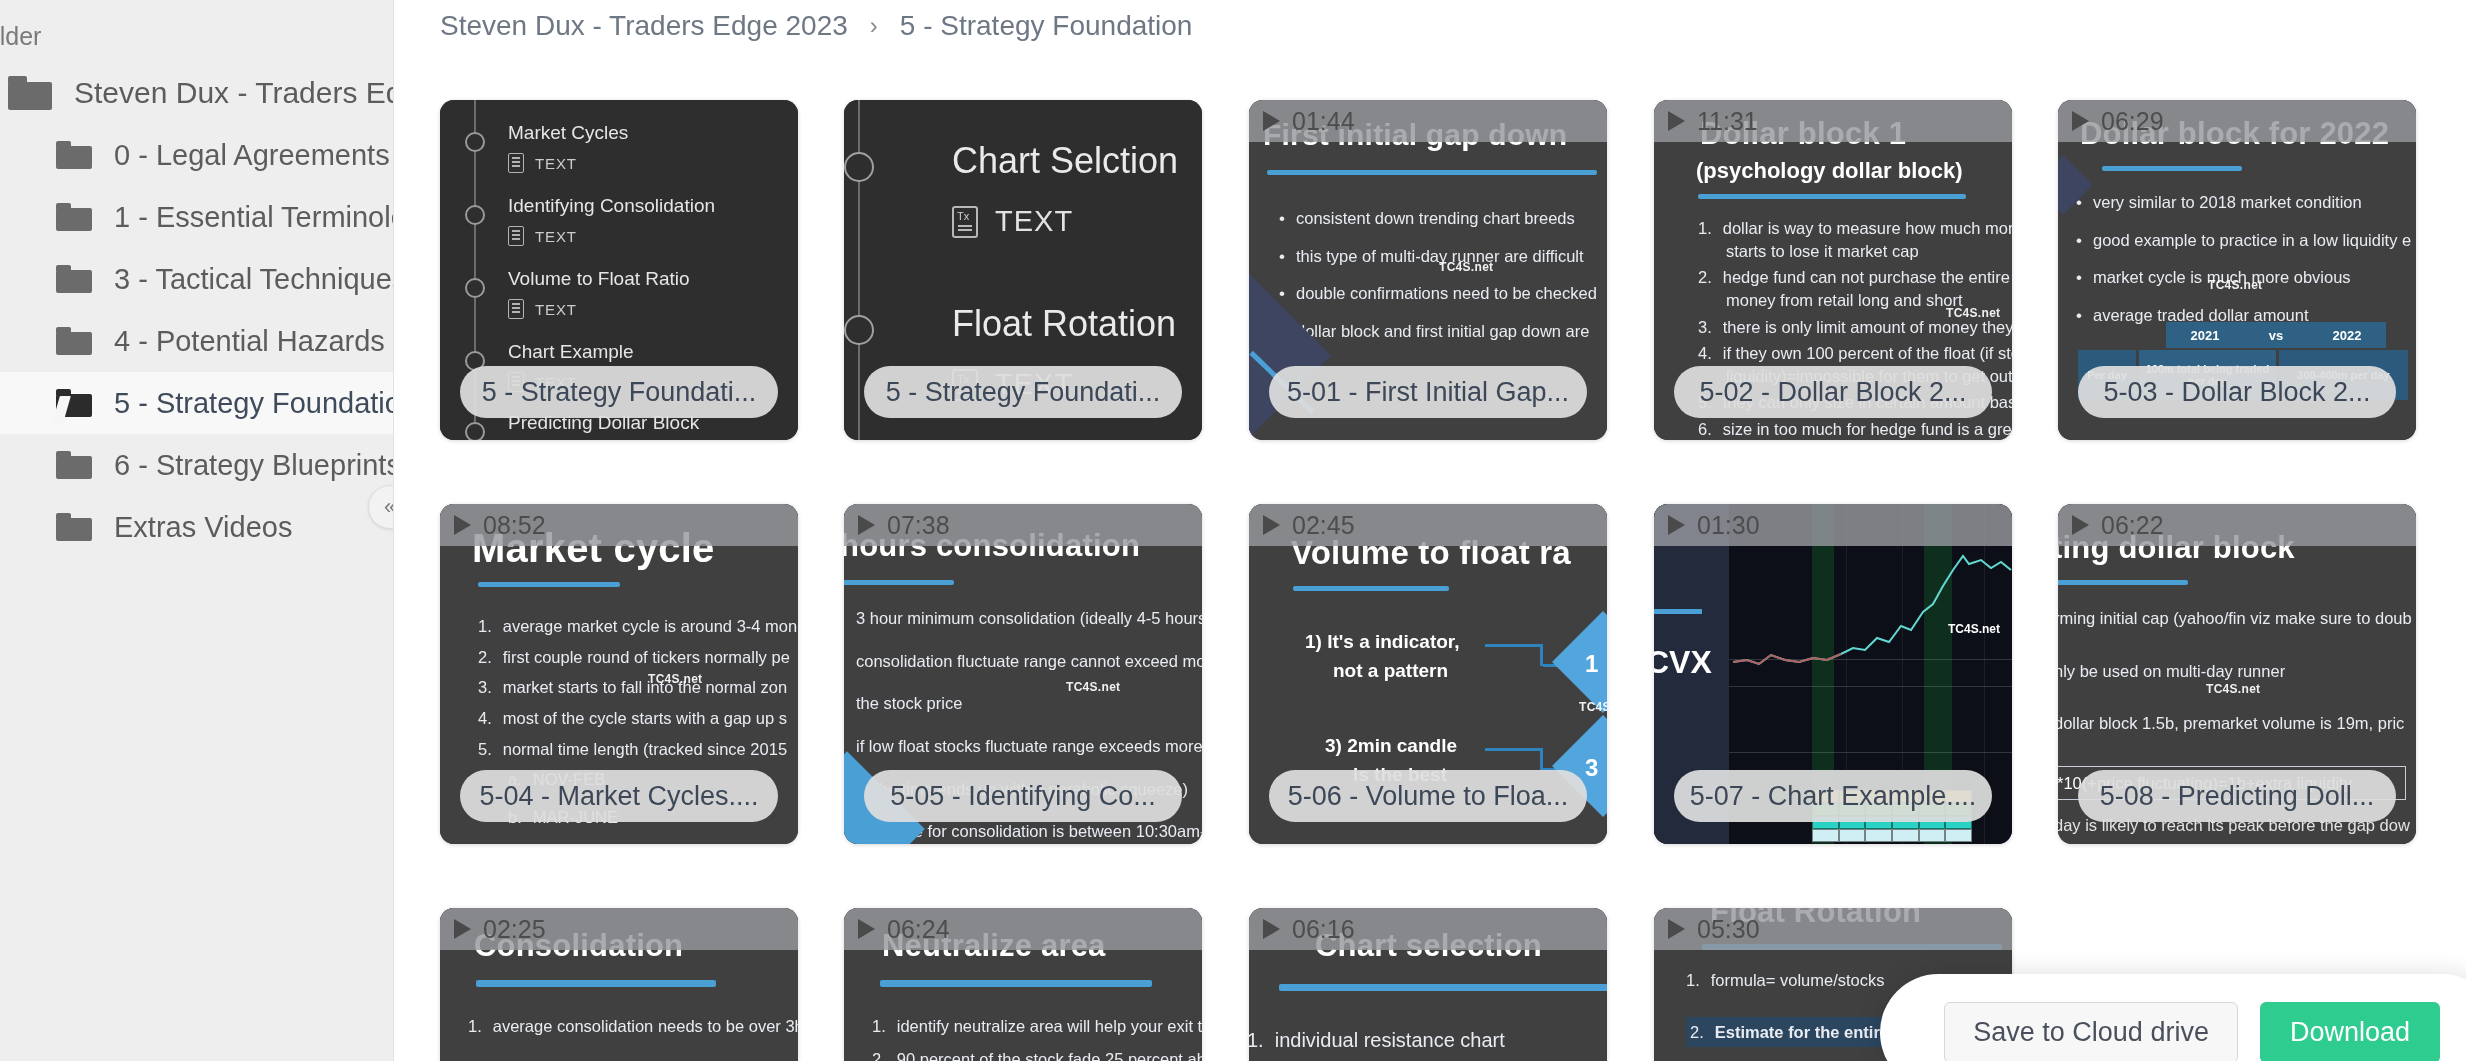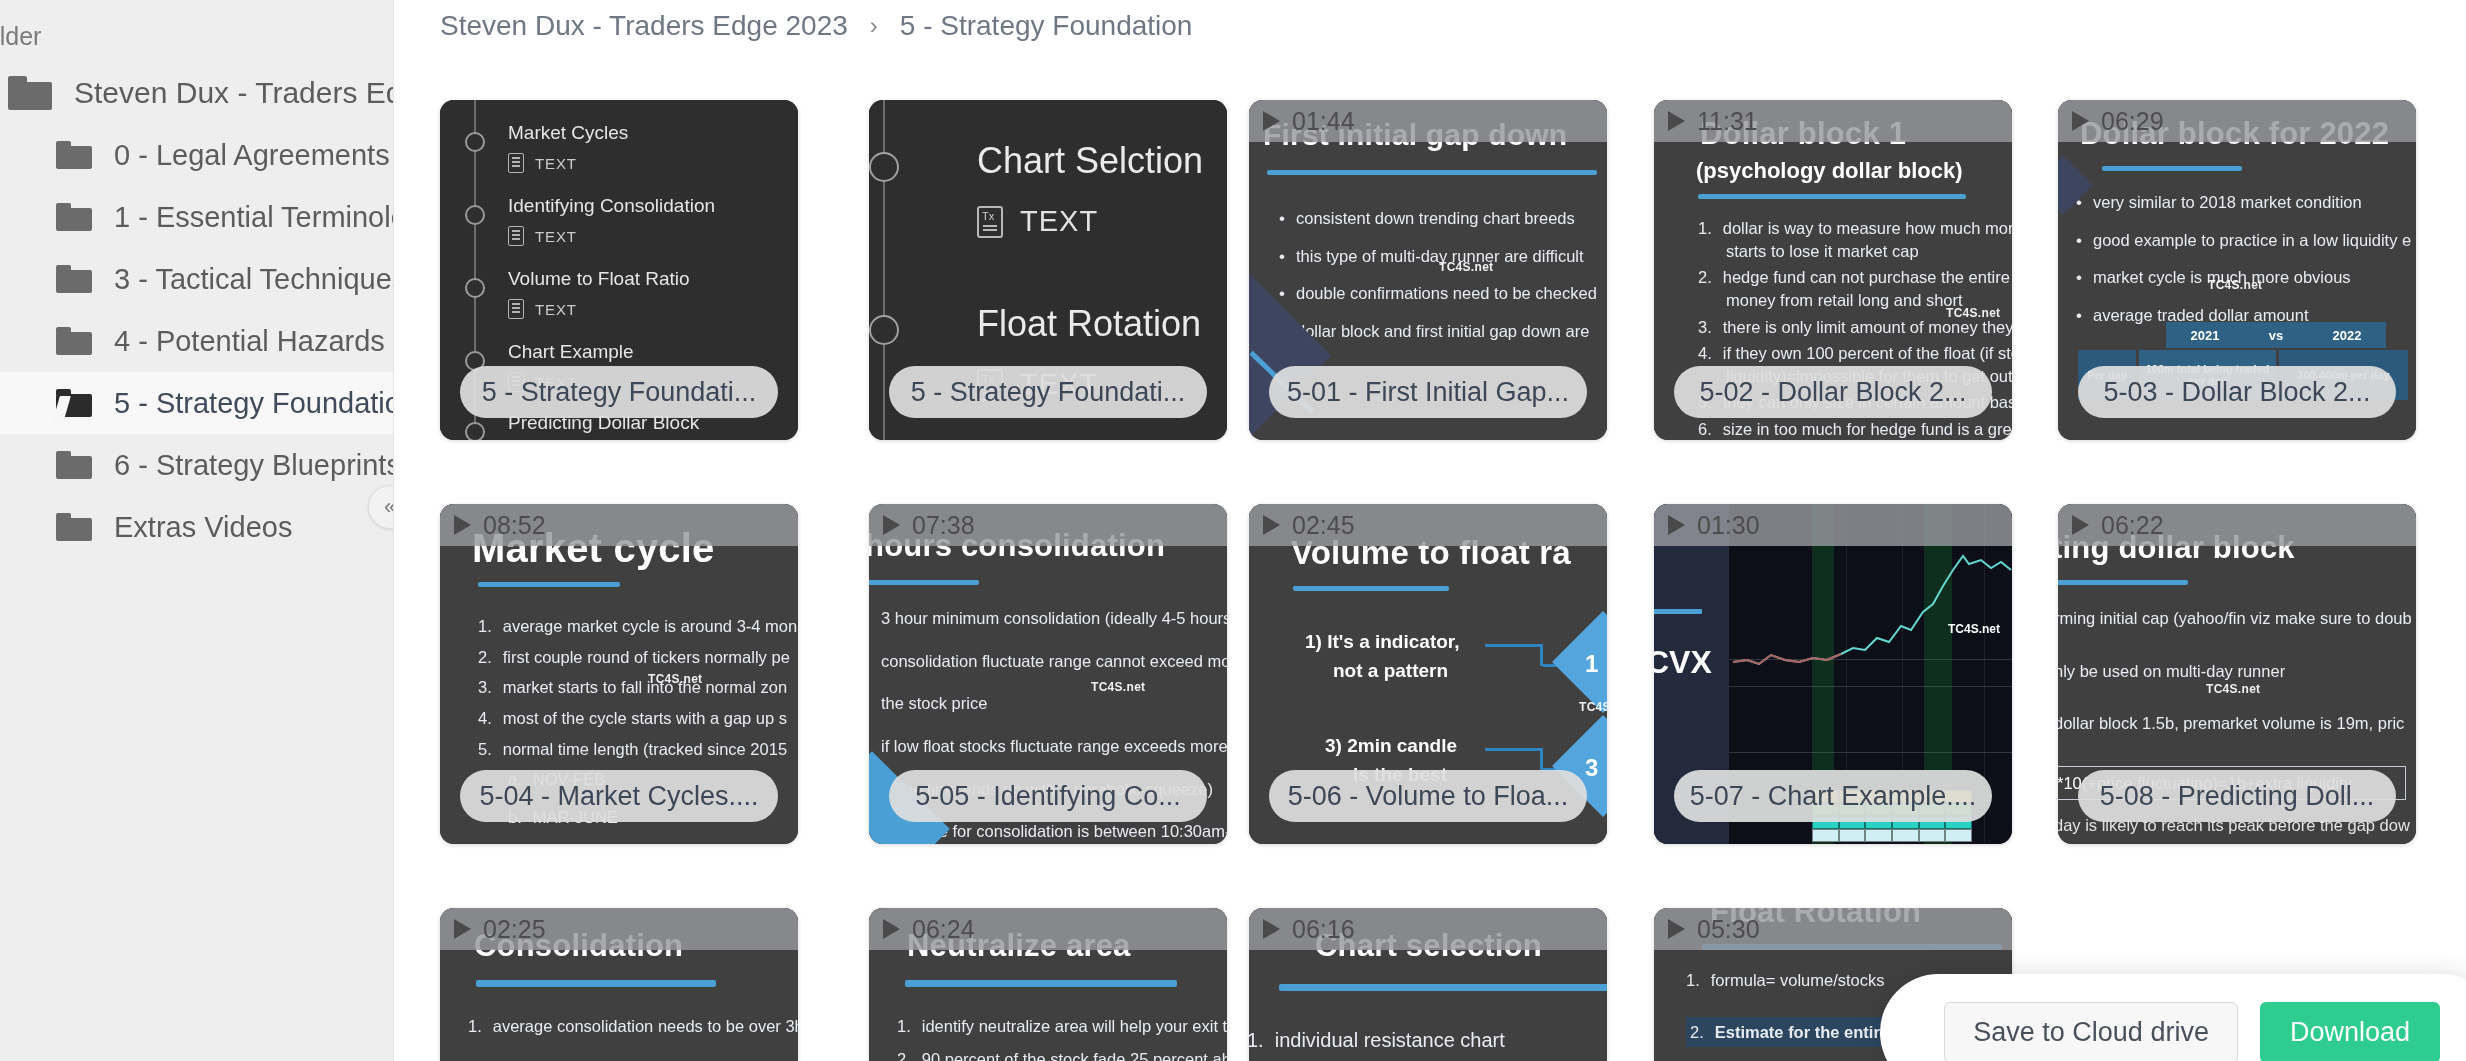--- a/index.html
+++ b/index.html
@@ -111,21 +111,21 @@
     position: absolute;
     width: 358px; height: 340px;
     top: 36px;
     border-radius: 14px;
     overflow: hidden;
     background: #22293a;
     cursor: pointer;
     box-shadow: 0 1px 4px rgba(0,0,0,.16);
   }
   .card.c0 { left: 46px; }
-  .card.c1 { left: 450px; margin-left: 25px; }
+  .card.c1 { left: 450px; }
   .card.c2 { left: 855px; }
   .card.c3 { left: 1260px; }
   .card.c4 { left: 1664px; }
 
   .thumb { position: absolute; inset: 0; overflow: hidden; }
 
   
   .durbar {
     position: absolute; left: 0; top: 0; right: 0; height: 42px;
     background: rgba(150,152,158,.82);

